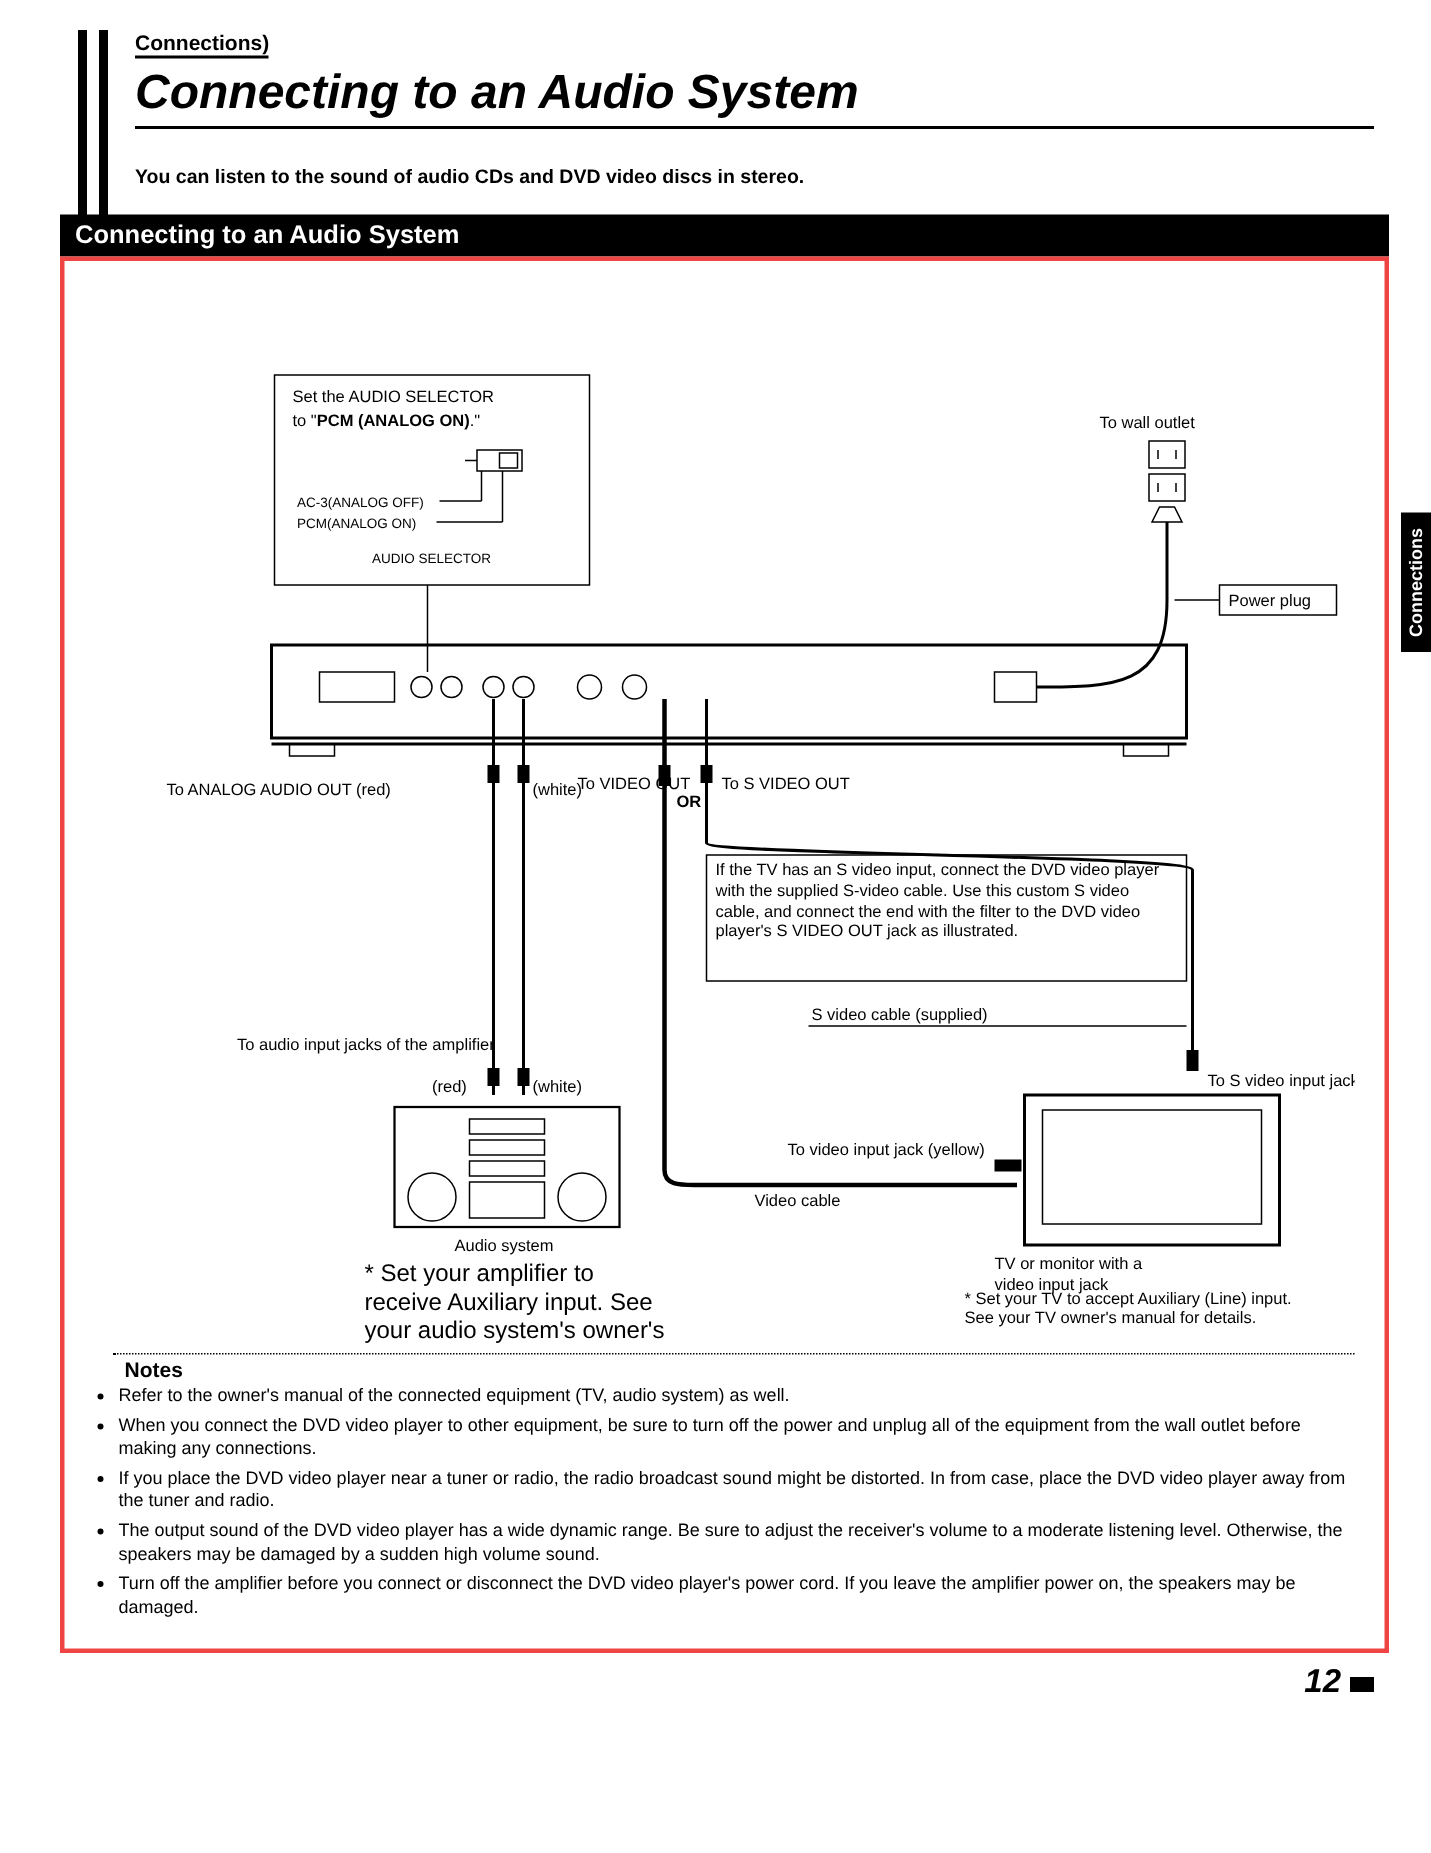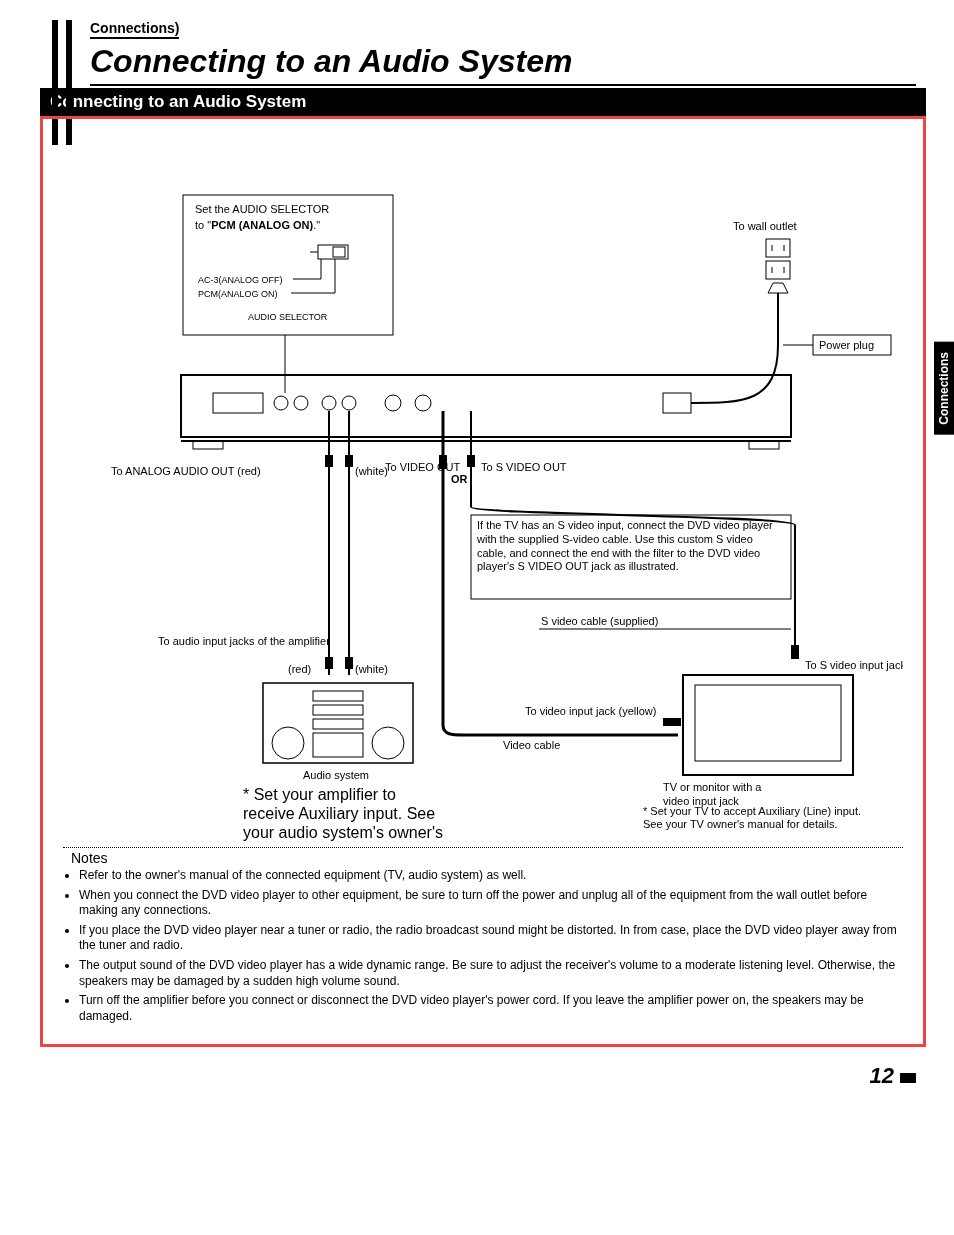--- a/index.html
+++ b/index.html
@@ -54,28 +54,29 @@
   }
   .diagram-frame {
     border: 3px solid #ef4444;
     border-top-width: 3px;
     margin: 0 -10px;
     padding: 26px 20px 16px 20px;
     position: relative;
   }
   .diagram-svg { display:block; width:100%; }
   .notes-header {
-    font-weight: normal;
+    font-weight: bold;
     font-size: 14px;
     border-top: 1px dotted #000;
     margin-top: 2px;
     padding-top: 2px;
     display:flex;
     align-items:center;
     gap:4px;
+    margin-left:12px;
   }
   .notes-header::before, .notes-header::after {
     content:""; display:inline-block; width:4px; height:16px;
   }
   .notes-list {
     font-size: 12px;
     margin: 2px 0 0 0;
     padding-left: 16px;
   }
   .notes-list li { margin-bottom: 4px; line-height:1.3; }
@@ -89,21 +90,21 @@
     font-weight: bold;
     writing-mode: vertical-rl;
     transform: rotate(180deg);
     padding: 10px 3px;
   }
   .page-num {
     text-align: right;
     font-size: 22px;
     font-style: italic;
     font-weight: bold;
-    margin-top: 16px;
+    margin-top: 6px;
   }
   .page-num::after {
     content:"";
     display:inline-block;
     width:16px; height:10px;
     background:#000;
     margin-left:6px;
     vertical-align: middle;
   }
   svg text { font-family: Arial, Helvetica, sans-serif; }
@@ -118,20 +119,21 @@
 
 <div class="page">
   <div class="vertical-bars">
     <div class="vbar"></div>
       <div class="vbar"></div>
   </div>
 
   <div class="header-block">
     <span class="breadcrumb">Connections</span>
     <h1 class="title">Connecting to an Audio System</h1>
+    <p class="intro">You can listen to the sound of audio CDs and DVD video discs in stereo.</p>
   </div>
 
   <div class="section-bar">Connecting to an Audio System</div>
 
   <div class="diagram-frame">
 
     <svg class="diagram-svg" viewBox="0 0 840 700">
 
       <rect x="120" y="50" width="210" height="140" fill="none" stroke="#000" stroke-width="1"></rect>
       <text x="132" y="68" class="sm">Set the AUDIO SELECTOR</text>

